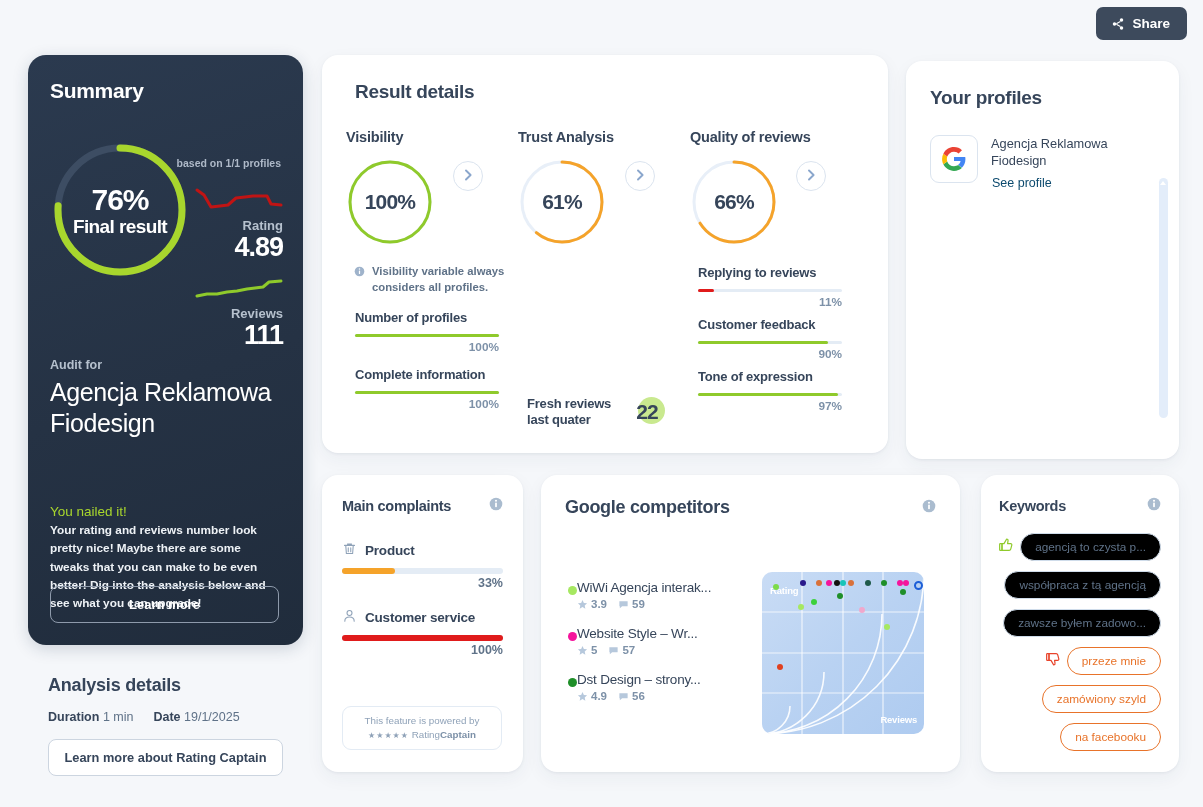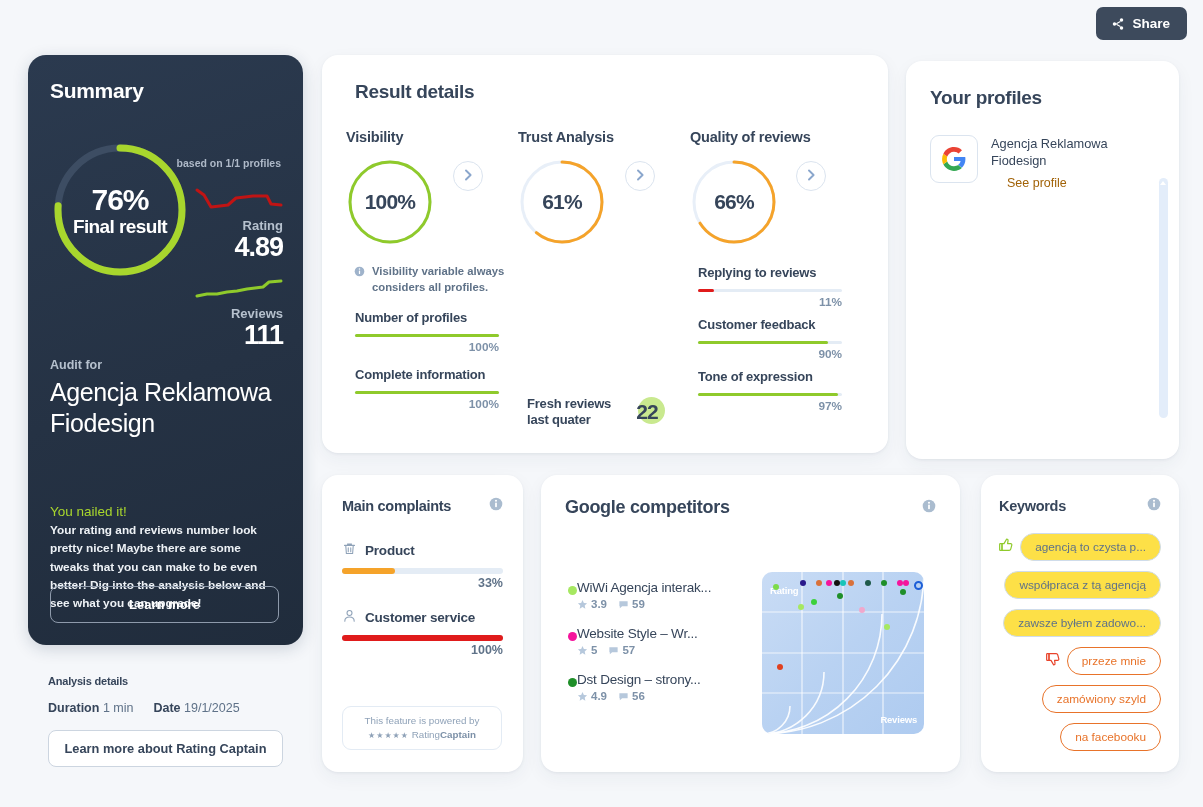--- a/index.html
+++ b/index.html
@@ -81,21 +81,21 @@
     position: absolute; left: 22px; bottom: 22px; width: 229px;
     padding: 10px 0; text-align: center;
     border: 1.4px solid #8e9aab; border-radius: 8px;
     background: transparent; color: #fff;
     font-size: 13px; font-weight: bold; cursor: pointer;
     font-family: "Liberation Sans", sans-serif;
   }
 
   
   #analysis-details { position: absolute; left: 48px; top: 675px; width: 256px; }
-  #analysis-details h3 { font-size: 11px; color: #36455a; font-weight: bold; letter-spacing: -.2px; }
+  #analysis-details h3 { font-size: 18px; color: #36455a; font-weight: bold; letter-spacing: -.2px; }
   .ad-row { margin-top: 14px; font-size: 12.5px; color: #5f7288; }
   .ad-row b { color: #36455a; }
   .ad-row .sep { display: inline-block; width: 13px; }
   .ad-btn {
     margin-top: 15px; width: 235px; padding: 10px 0; text-align: center;
     border: 1.3px solid #ccd5e0; border-radius: 8px; background: #fff;
     color: #36455a; font-size: 12.8px; font-weight: bold; cursor: pointer;
     font-family: "Liberation Sans", sans-serif;
   }
 
@@ -140,21 +140,21 @@
 
   
   #profiles-card { left: 906px; top: 61px; width: 273px; height: 398px; padding: 26px 24px; }
   #profiles-card h2 { font-size: 19px; color: #36455a; font-weight: bold; letter-spacing: -.3px; }
   .profile-row { display: flex; gap: 13px; margin-top: 26px; }
   .profile-logo {
     width: 48px; height: 48px; border-radius: 9px; border: 1.2px solid #dbe4ef;
     background: #fff; display: flex; align-items: center; justify-content: center; flex: 0 0 auto;
   }
   .profile-name { font-size: 12.8px; color: #36455a; line-height: 1.35; width: 125px; }
-  .see-profile { display:inline-block; margin-top: 6px; margin-left: 16px; font-size: 12.5px; color: #a16207; cursor: pointer; text-align: center; }
+  .see-profile { display:inline-block; margin-top: 6px; margin-left: 1px; font-size: 12.5px; color: #0c4a6e; cursor: pointer; text-align: center; }
   .prof-scroll { position: absolute; right: 11px; top: 117px; width: 9px; height: 240px; border-radius: 5px; background: #e3edfa; }
   .prof-scroll .arw { position:absolute; left: 1px; top: 3px; width:0;height:0;
     border-left:3.5px solid transparent;border-right:3.5px solid transparent;border-bottom:4px solid #ffffff; }
 
   
   #complaints-card { left: 322px; top: 475px; width: 201px; height: 297px; padding: 22px 20px; }
   .card-head { display: flex; align-items: center; justify-content: space-between; }
   .card-head h3 { font-size: 14.5px; color: #36455a; font-weight: bold; letter-spacing: -.3px; }
   .complaint { margin-top: 18px; }
   .complaint .c-head { display: flex; align-items: center; gap: 8px; }
@@ -194,21 +194,21 @@
 
   
   #keywords-card { left: 981px; top: 475px; width: 198px; height: 297px; padding: 22px 18px; }
   #keywords-card h3 { font-size: 14.5px; color: #36455a; font-weight: bold; letter-spacing: -.3px; }
   .kw-list { margin-top: 18px; display: flex; flex-direction: column; align-items: flex-end; gap: 10px; }
   .kw-row { display: flex; align-items: center; gap: 6px; }
   .kw-chip {
     border-radius: 20px; padding: 6px 14px; font-size: 11.8px;
     white-space: nowrap; cursor: pointer;
   }
-  .kw-pos { border: 1.3px solid #cfdcea; color: #5f7288; background: #fde047; }
+  .kw-pos { border: 1.3px solid #cfdcea; color: #5f7288; background: #000000; }
   .kw-neg { border: 1.3px solid #e8732a; color: #e8732a; background: #fff; }
 
   .info-icon { cursor: pointer; }
 </style>
 </head>
 <body>
 
 <div class="page">
 
   <button class="share-btn">

